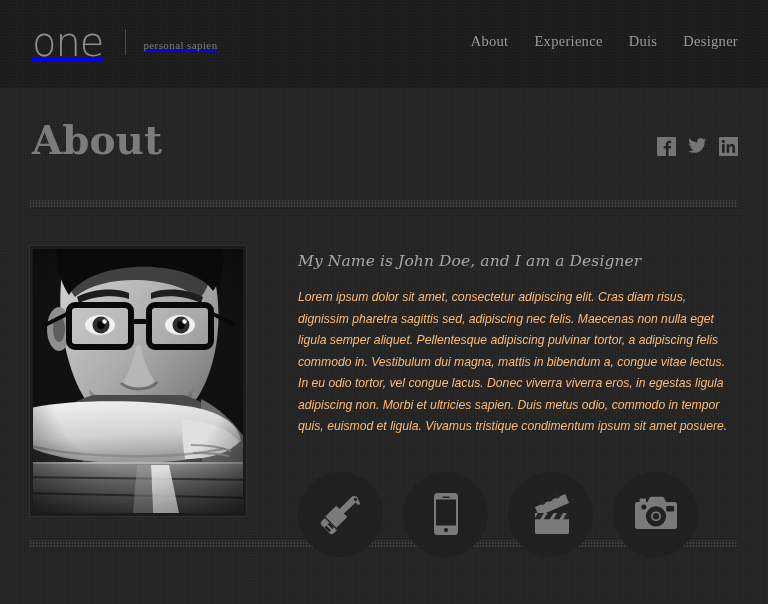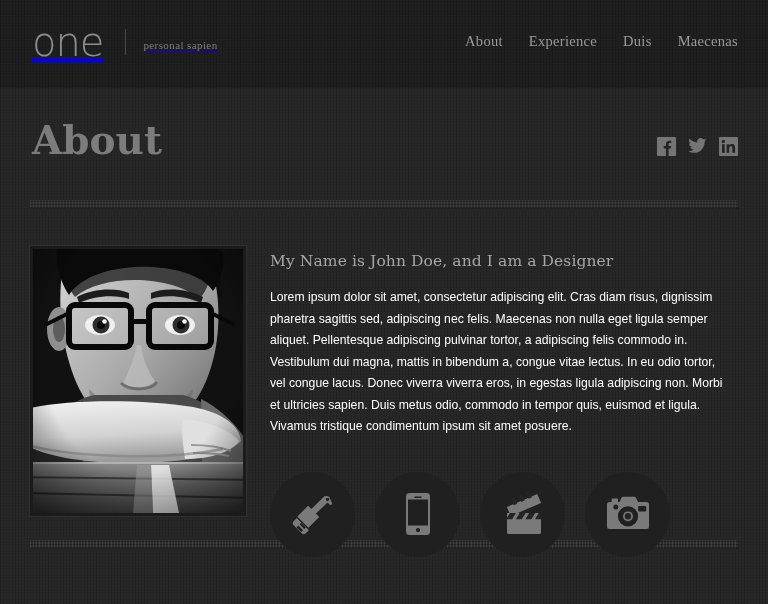--- a/index.html
+++ b/index.html
@@ -175,38 +175,39 @@
     display: block;
     overflow: hidden;
     position: relative;
     background: #0a0a0a;
   }
   .photo svg { display: block; }
 
   
   .text-col {
     flex: 1;
-    padding-left: 24px;
+    padding-left: 52px;
     padding-top: 22px;
+    font-style: italic;
   }
 
   .about-heading {
     font-family: "DejaVu Serif", serif;
     font-size: 15.5px;
     font-weight: normal;
     color: #a6a6a6;
     letter-spacing: 0.1px;
     margin-bottom: 17px;
   }
 
   .about-body {
     font-family: "Liberation Sans", sans-serif;
     font-size: 12.2px;
     line-height: 21.5px;
-    color: #ffffff;
+    color: #fdba74;
     text-align: left;
     max-width: 460px;
   }
 
   
   .services {
     display: flex;
     gap: 20px;
     margin-top: 34px;
   }
@@ -236,21 +237,21 @@
       <a class="brand" href="#">
         <span class="brand-logo">one</span>
         <span class="brand-sep"></span>
         <span class="brand-tagline">personal sapien</span>
       </a>
 
       <nav class="main-nav">
         <a class="nav-link" href="#">About</a>
         <a class="nav-link" href="#">Experience</a>
         <a class="nav-link" href="#">Duis</a>
-        <a class="nav-link" href="#">Maecenas</a>
+        <a class="nav-link" href="#">Designer</a>
       </nav>
 
     </div>
   </header>
 
   <div class="title-bar">
     <div class="title-inner">
 
       <h1 class="page-title">About</h1>
 

